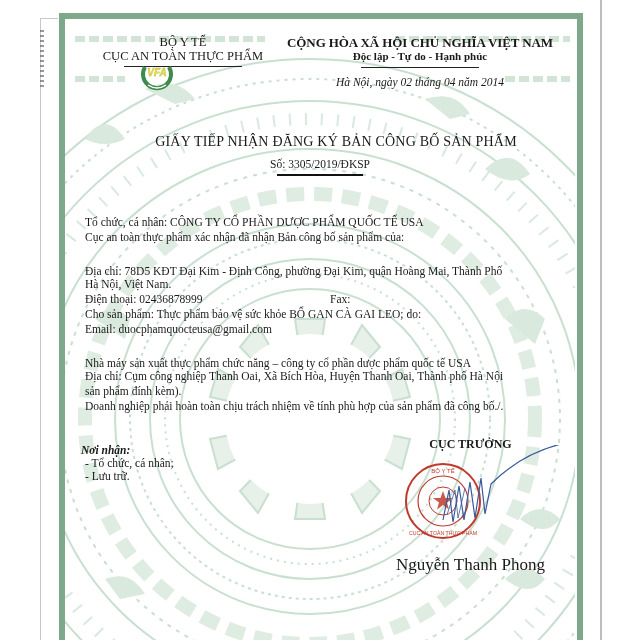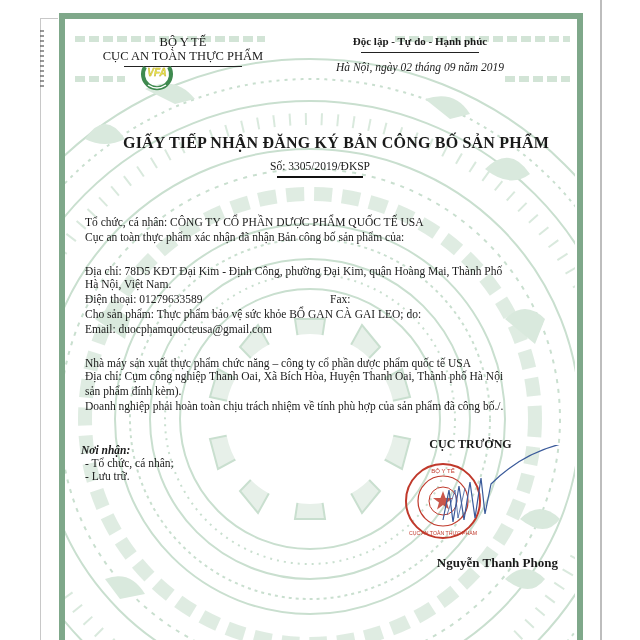--- a/index.html
+++ b/index.html
@@ -51,21 +51,21 @@
 
   .header-right {
     position:absolute; left:195px; top:16px; width:320px; text-align:center;
   }
   .nation { font-weight:bold; font-size:13px; line-height:15px; letter-spacing:-0.1px; }
   .motto { font-weight:bold; font-size:11px; line-height:13px; }
   .header-right .rule { width:118px; height:1px; background:#222; margin:4px auto 0; }
   .place-date { font-style:italic; font-size:11.5px; margin-top:8px; }
 
   .title-block { position:absolute; left:0; top:115px; width:510px; text-align:center; }
-  .doc-title { font-weight:bold; font-size:16px; letter-spacing:0.2px;padding-left:32px; }
+  .doc-title { font-weight:normal; font-size:14px; letter-spacing:0.2px;padding-left:32px; }
   .doc-number { font-size:11.5px; margin-top:8px; }
   .title-block .rule { width:86px; height:1.5px; background:#111; margin:4px auto 0; }
 
   .content {
     position:absolute; left:20px; top:197px; width:480px;
     font-size:11.5px; line-height:13px;
   }
   .content p { margin:0 0 2px 0; }
   .content p.tight { margin-bottom:0;margin-top:21px; }
 
@@ -74,21 +74,21 @@
   }
   .recipients .label { font-weight:bold; font-style:italic; }
   .recipients .item { padding-left:4px; }
 
   .signature-block {
     position:absolute; left:318px; top:418px; width:175px; text-align:center;
   }
   .signer-title { font-weight:bold; font-size:12px; }
   .stamp { position:absolute; left:20px; top:24px; width:80px; height:80px; }
   .signature-stroke { position:absolute; left:40px; top:8px; width:140px; height:100px; }
-  .signer-name { position:absolute; left:0; top:118px; width:175px; font-weight:bold; font-size:13px;text-align:right; }
+  .signer-name { position:absolute; left:0; top:118px; width:175px; font-weight:normal; font-size:17px; }
 </style>
 </head>
 <body>
 
 <div class="page-edge"></div>
 <div class="page-edge-top"></div>
 <div class="margin-mark"></div>
 <div class="page-edge-right"></div>
 
 <div class="certificate">
@@ -150,38 +150,39 @@
       <div class="rule"></div>
     </div>
 
     <svg class="vfa-logo" viewBox="0 0 40 32">
       <path d="M8 6 A14 14 0 1 0 32 6" fill="none" stroke="#3f8a4f" stroke-width="4"></path>
       <path d="M11 24 q9 6 18 0" fill="none" stroke="#ffffff" stroke-width="1.5"></path>
       <text x="20" y="15" text-anchor="middle" font-size="10" font-weight="bold" font-style="italic" fill="#e8e04a" stroke="#b5a92a" stroke-width="0.3" font-family="Liberation Sans, sans-serif">VFA</text>
     </svg>
 
     <div class="header-right">
+      <div class="nation">CỘNG HÒA XÃ HỘI CHỦ NGHĨA VIỆT NAM</div>
       <div class="motto">Độc lập - Tự do - Hạnh phúc</div>
       <div class="rule"></div>
-      <div class="place-date">Hà Nội, ngày 02 tháng 09 năm 2019</div>
+      <div class="place-date">Hà Nội, ngày 02 tháng 04 năm 2014</div>
     </div>
 
     <div class="title-block">
       <div class="doc-title">GIẤY TIẾP NHẬN ĐĂNG KÝ BẢN CÔNG BỐ SẢN PHẨM</div>
       <div class="doc-number">Số: 3305/2019/ĐKSP</div>
       <div class="rule"></div>
     </div>
 
     <div class="content">
       <p>Tổ chức, cá nhân: CÔNG TY CỔ PHẦN DƯỢC PHẨM QUỐC TẾ USA</p>
       <p>Cục an toàn thực phẩm xác nhận đã nhận Bản công bố sản phẩm của:</p>
       <p class="tight">Địa chỉ: 78D5 KĐT Đại Kim - Định Công, phường Đại Kim, quận Hoàng Mai, Thành Phố</p>
       <p>Hà Nội, Việt Nam.</p>
       <p>
-        <span style="display:inline-block;width:245px;">Điện thoại: 01279633589</span><span>Fax:</span>
+        <span style="display:inline-block;width:245px;">Điện thoại: 02436878999</span><span>Fax:</span>
       </p>
       <p>Cho sản phẩm: Thực phẩm bảo vệ sức khỏe BỔ GAN CÀ GAI LEO; do:</p>
       <p>Email: duocphamquocteusa@gmail.com</p>
       <p class="tight">Nhà máy sản xuất thực phẩm chức năng – công ty cổ phần dược phẩm quốc tế USA</p>
       <p>Địa chỉ: Cụm công nghiệp Thanh Oai, Xã Bích Hòa, Huyện Thanh Oai, Thành phố Hà Nội</p>
       <p>sản phẩm đính kèm).</p>
       <p>Doanh nghiệp phải hoàn toàn chịu trách nhiệm về tính phù hợp của sản phẩm đã công bố./.</p>
     </div>
 
     <div class="recipients">

